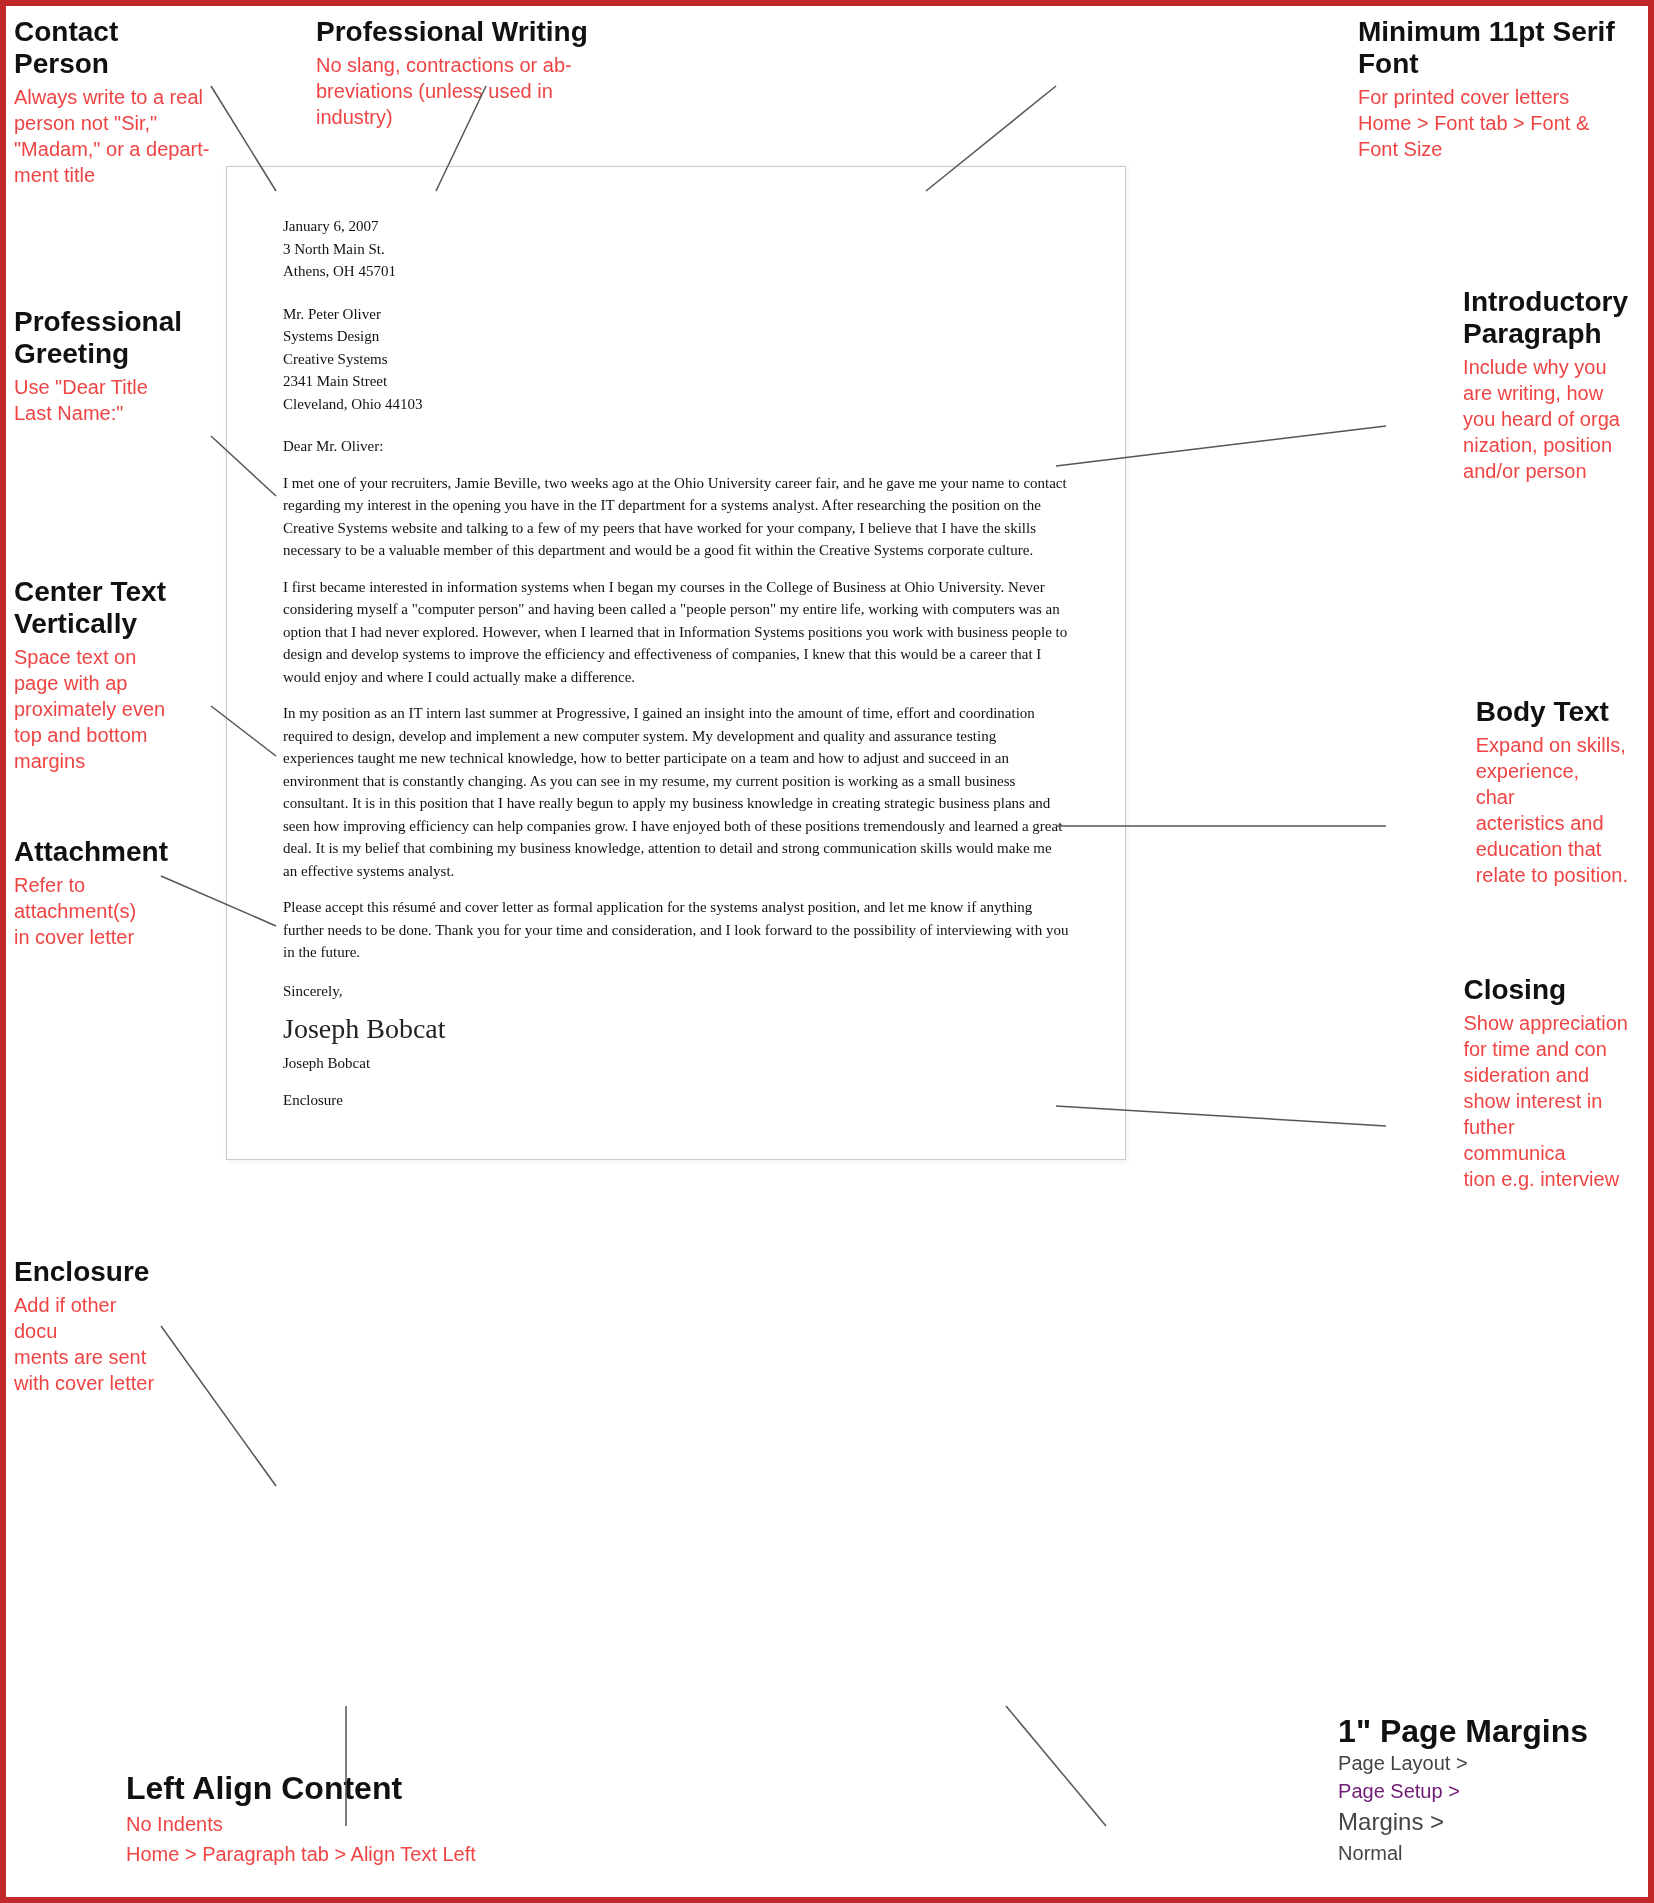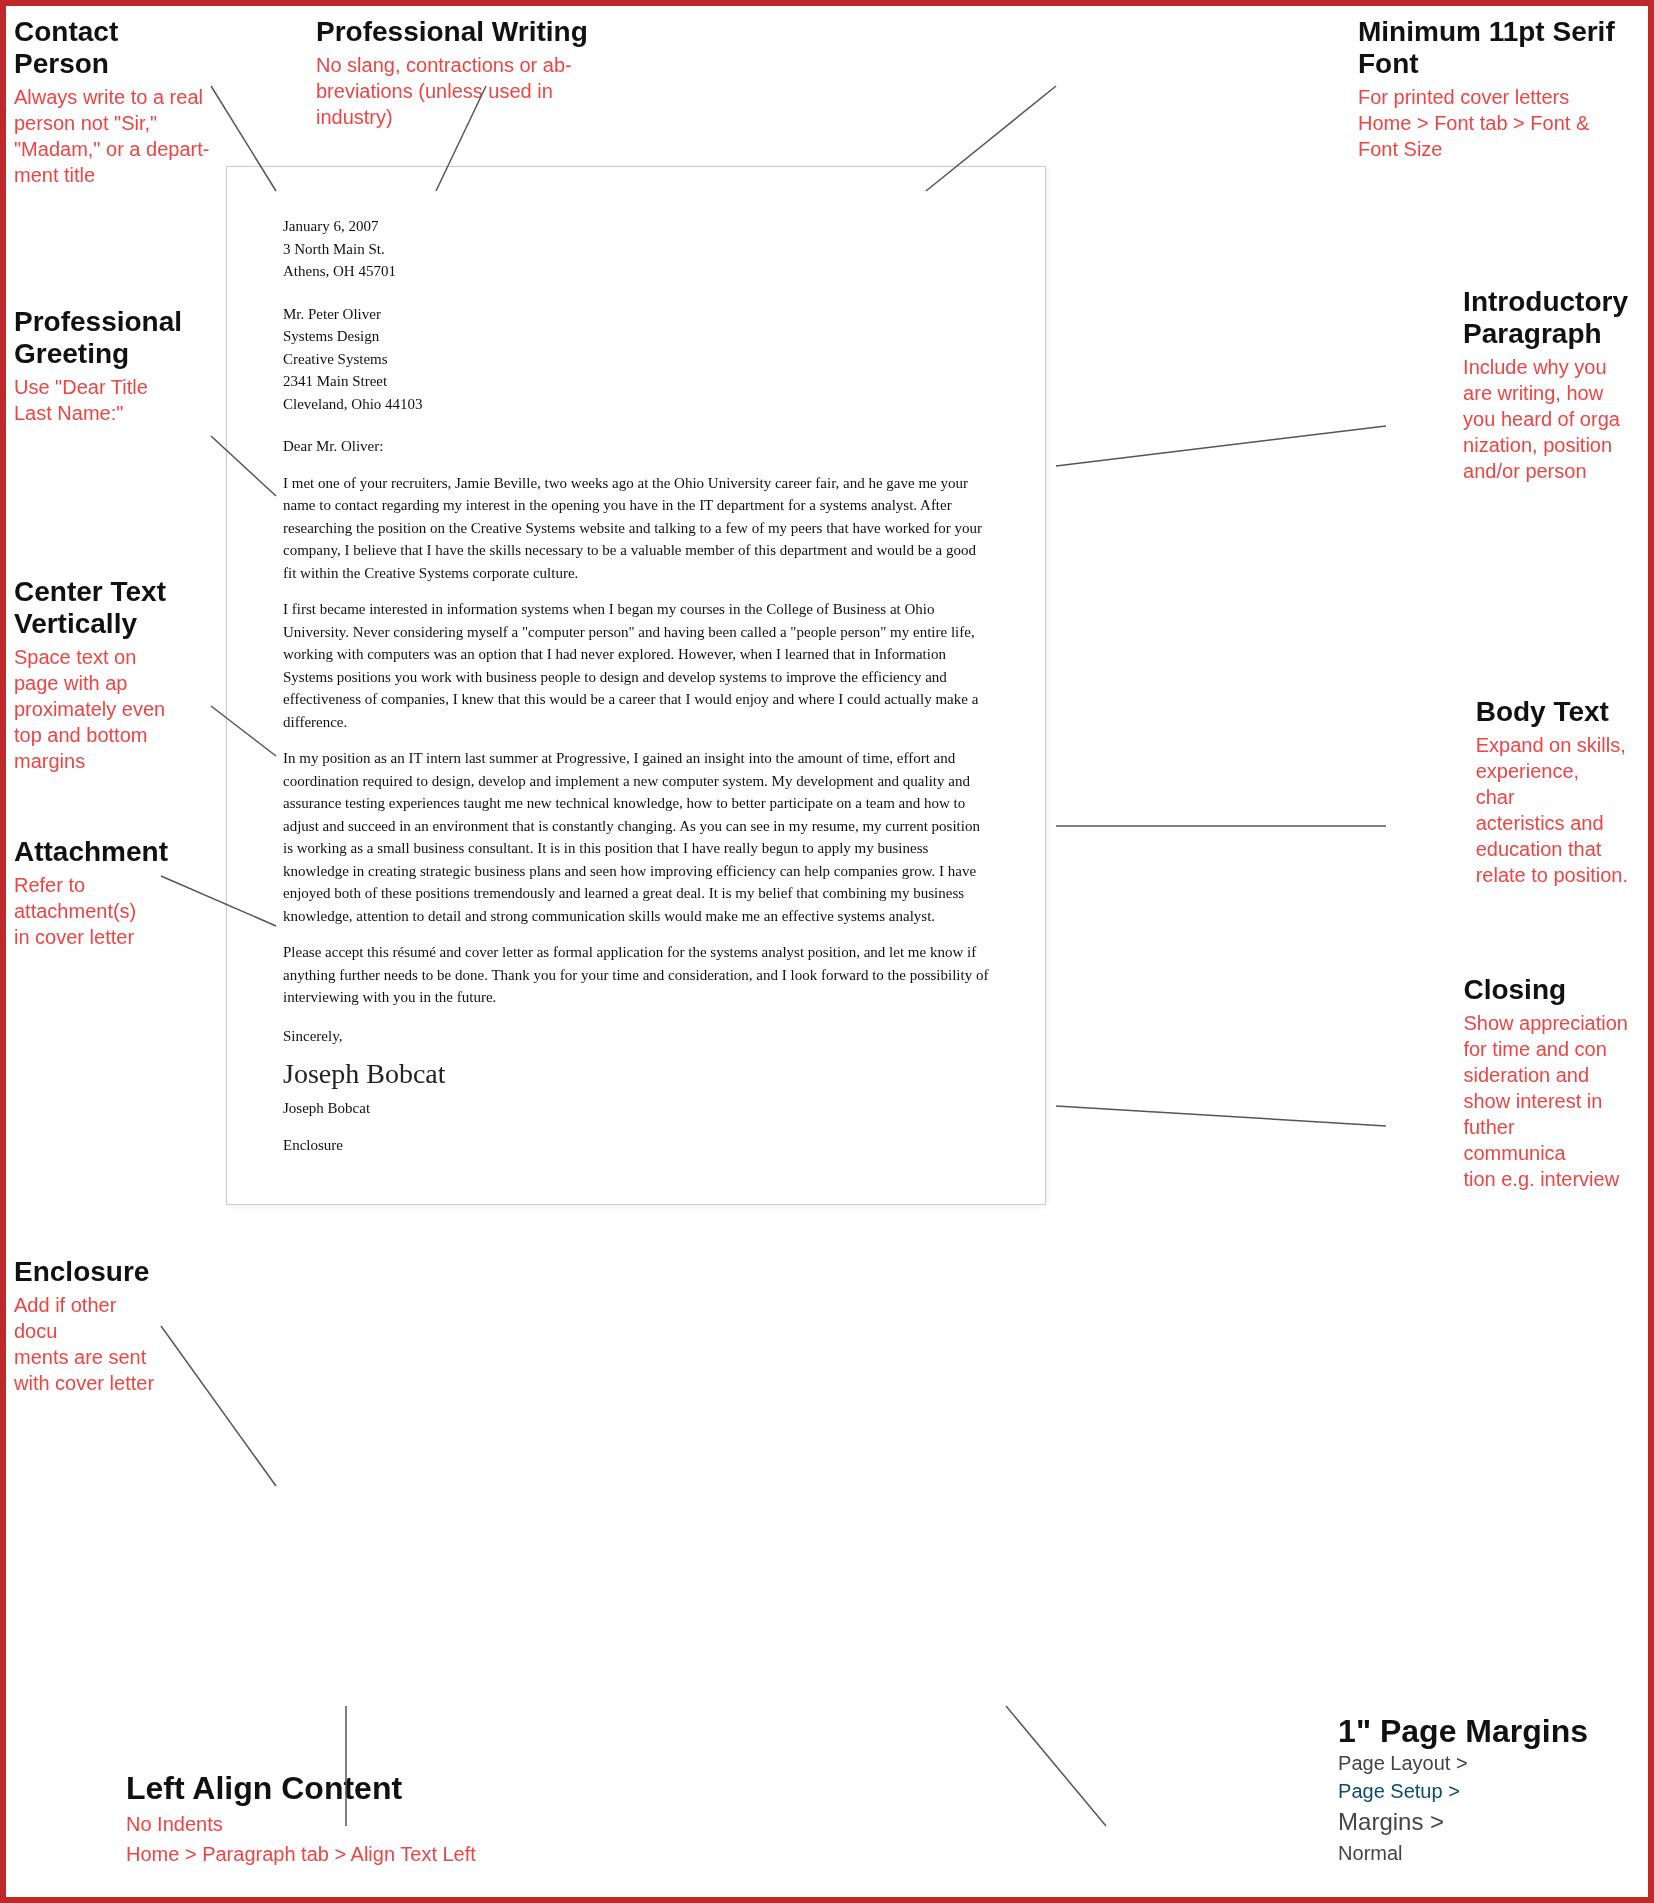--- a/index.html
+++ b/index.html
@@ -30,21 +30,21 @@
       color: #ef4444;
       line-height: 1.3;
       margin-top: 4px;
     }
 
     
     .letter-wrapper {
       position: absolute;
       left: 220px;
       top: 160px;
-      width: 820px;
+      width: 900px;
       background: #fff;
       border: 1px solid #ccc;
       padding: 48px 56px;
       font-family: 'Times New Roman', Times, serif;
       font-size: 15px;
       line-height: 1.5;
       color: #111;
       box-shadow: 1px 1px 6px rgba(0,0,0,0.08);
     }
 
@@ -202,21 +202,21 @@
 
 <div class="annotation" style="left:120px; bottom:30px; max-width:380px;">
   <div class="annotation-title" style="font-size:32px;">Left Align Content</div>
   <div class="annotation-body">No Indents</div>
   <div class="annotation-body">Home &gt; Paragraph tab &gt; Align Text Left</div>
 </div>
 
 <div class="annotation" style="right:60px; bottom:30px; max-width:310px;">
   <div class="annotation-title" style="font-size:32px;">1" Page Margins</div>
   <div style="font-size:20px;color:#444;line-height:1.4;">Page Layout &gt;</div>
-  <div style="font-size:20px;color:#0c4a6e;line-height:1.4;">Page Setup &gt;</div>
+  <div style="font-size:20px;color:#701a75;line-height:1.4;">Page Setup &gt;</div>
   <div style="font-size:24px;color:#444;line-height:1.4;">Margins &gt;</div>
   <div style="font-size:20px;color:#444;line-height:1.4;">Normal</div>
 </div>
 
 <svg class="lines-overlay" xmlns="http://www.w3.org/2000/svg">
 
   <line x1="205" y1="80" x2="270" y2="185" stroke="#555" stroke-width="1.5"></line>
 
   <line x1="480" y1="80" x2="430" y2="185" stroke="#555" stroke-width="1.5"></line>
 

